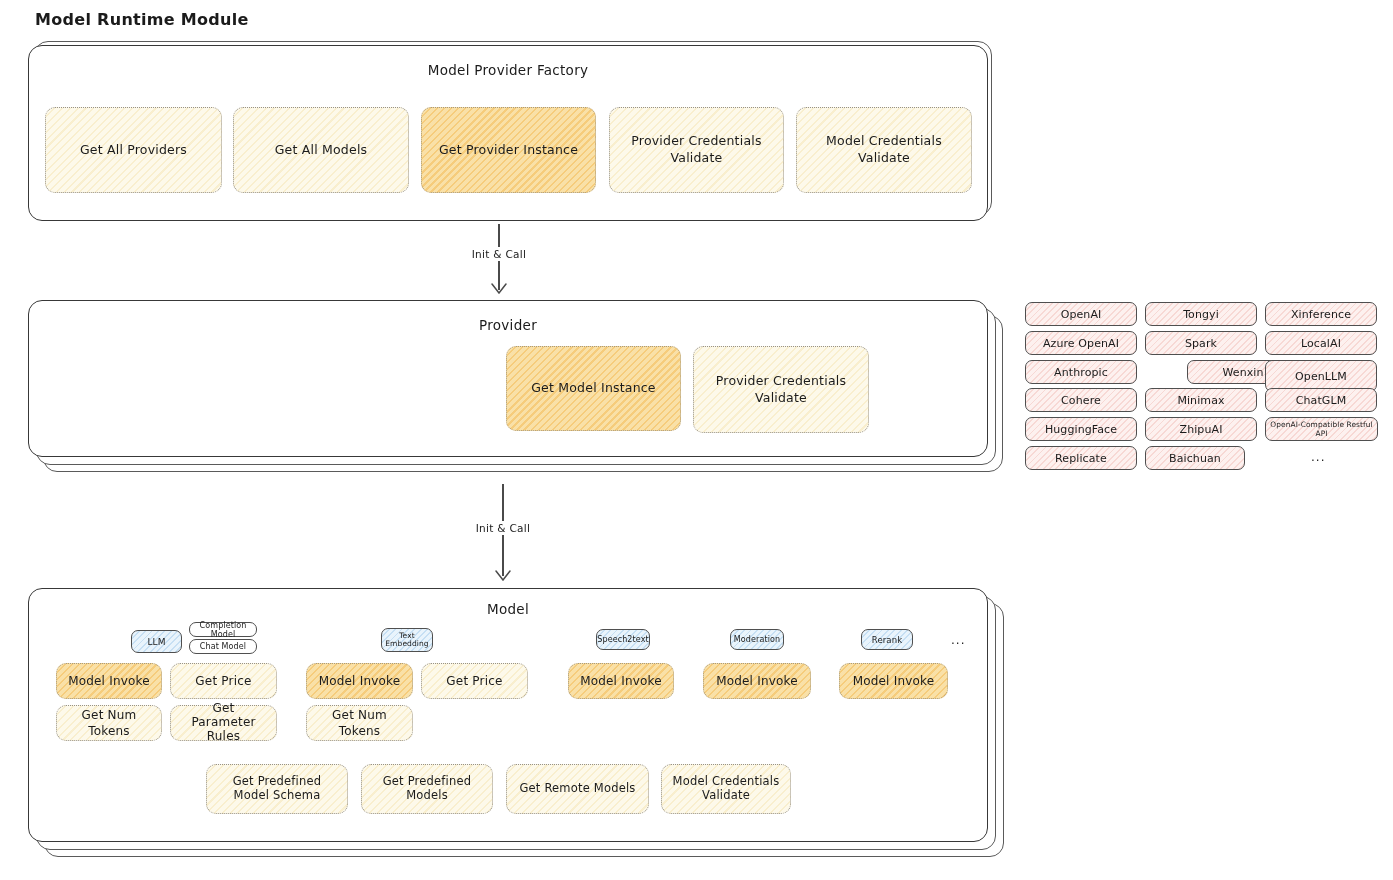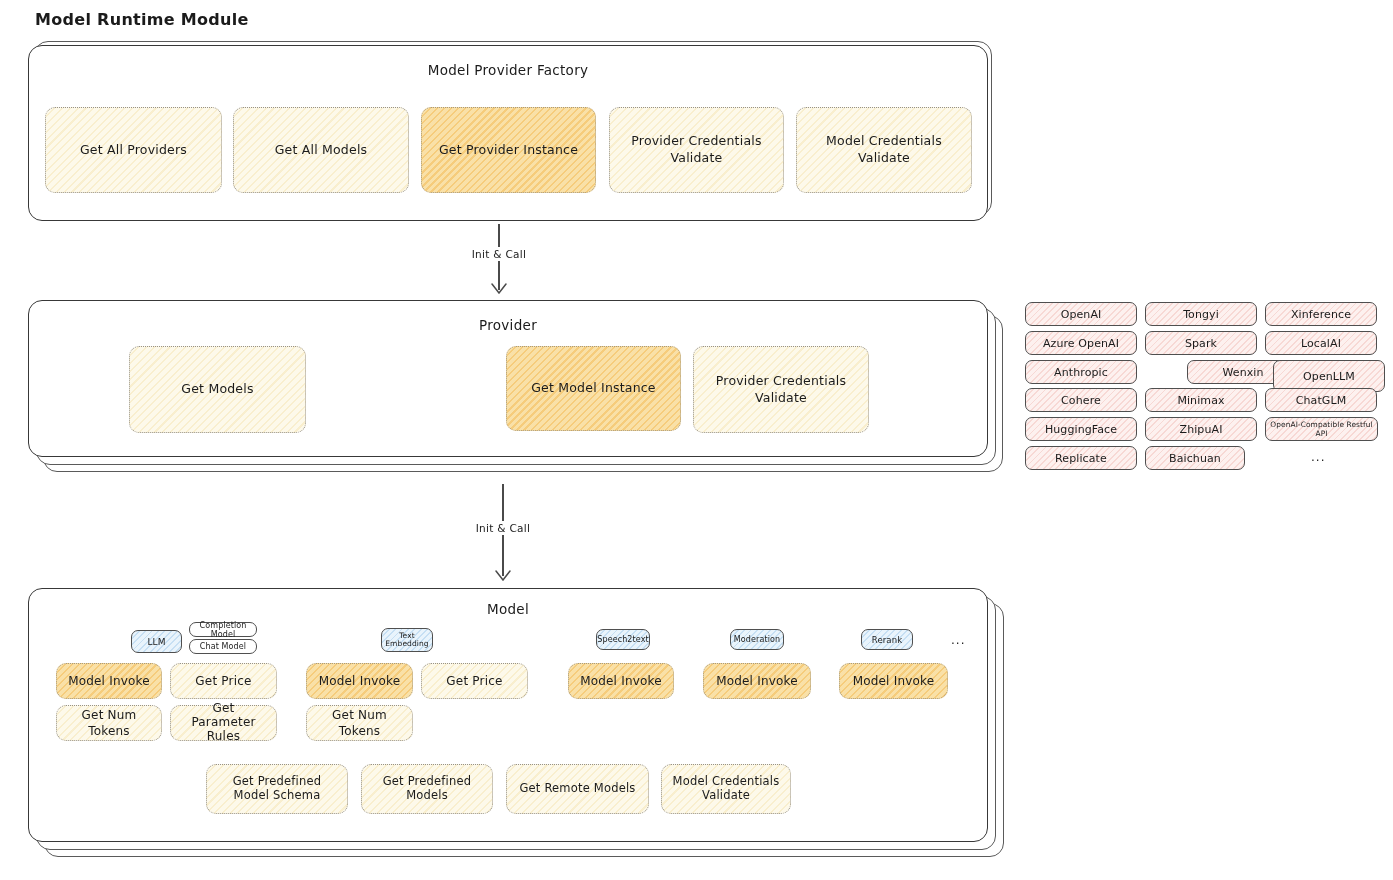--- a/index.html
+++ b/index.html
@@ -61,35 +61,34 @@
   <div class="arrow-line" style="left:498px;top:224px;height:66px;"></div>
   <div class="arrow-label" style="left:499px;top:247px;">Init &amp; Call</div>
   <svg class="arrow-head" style="left:491px;top:283px;" width="16" height="11">
     <path d="M1 1 L8 10 L15 1" stroke="#4a4a4a" stroke-width="1.5" fill="none" stroke-linecap="round"></path>
   </svg>
 
   <div class="stack-layer z1" style="left:43px;top:315px;width:958px;height:155px;"></div>
   <div class="stack-layer z2" style="left:36px;top:308px;width:958px;height:155px;"></div>
   <div class="big-box" style="left:28px;top:300px;width:958px;height:155px;">
     <div class="box-title">Provider</div>
-    <div class="btn cream" style="left:100px;top:45px;width:177px;height:87px;">Get Models</div>
     <div class="btn hl" style="left:477px;top:45px;width:175px;height:85px;">Get Model Instance</div>
     <div class="btn cream" style="left:664px;top:45px;width:176px;height:87px;">Provider Credentials Validate</div>
   </div>
 
   <div class="abs" style="left:1025px;top:302px;width:356px;height:170px;">
     <div class="chip pink" style="left:0px;top:0px;width:112px;height:24px;">OpenAI</div>
     <div class="chip pink" style="left:120px;top:0px;width:112px;height:24px;">Tongyi</div>
     <div class="chip pink" style="left:240px;top:0px;width:112px;height:24px;">Xinference</div>
     <div class="chip pink" style="left:0px;top:29px;width:112px;height:24px;">Azure OpenAI</div>
     <div class="chip pink" style="left:120px;top:29px;width:112px;height:24px;">Spark</div>
     <div class="chip pink" style="left:240px;top:29px;width:112px;height:24px;">LocalAI</div>
     <div class="chip pink" style="left:0px;top:58px;width:112px;height:24px;">Anthropic</div>
     <div class="chip pink" style="left:120px;top:58px;width:112px;height:24px;margin-left:42px;">Wenxin</div>
-    <div class="chip pink" style="left:240px;top:58px;width:112px;height:32px;margin-left:8px;">OpenLLM</div>
+    <div class="chip pink" style="left:240px;top:58px;width:112px;height:32px;">OpenLLM</div>
     <div class="chip pink" style="left:0px;top:86px;width:112px;height:24px;">Cohere</div>
     <div class="chip pink" style="left:120px;top:86px;width:112px;height:24px;">Minimax</div>
     <div class="chip pink" style="left:240px;top:86px;width:112px;height:24px;">ChatGLM</div>
     <div class="chip pink" style="left:0px;top:115px;width:112px;height:24px;">HuggingFace</div>
     <div class="chip pink" style="left:120px;top:115px;width:112px;height:24px;">ZhipuAI</div>
     <div class="chip pink" style="left:240px;top:115px;width:113px;height:24px;font-size:7.4px;">OpenAI-Compatible Restful API</div>
     <div class="chip pink" style="left:0px;top:144px;width:112px;height:24px;">Replicate</div>
     <div class="chip pink" style="left:120px;top:144px;width:100px;height:24px;">Baichuan</div>
     <div class="ellipsis" style="left:286px;top:148px;">...</div>
   </div>

